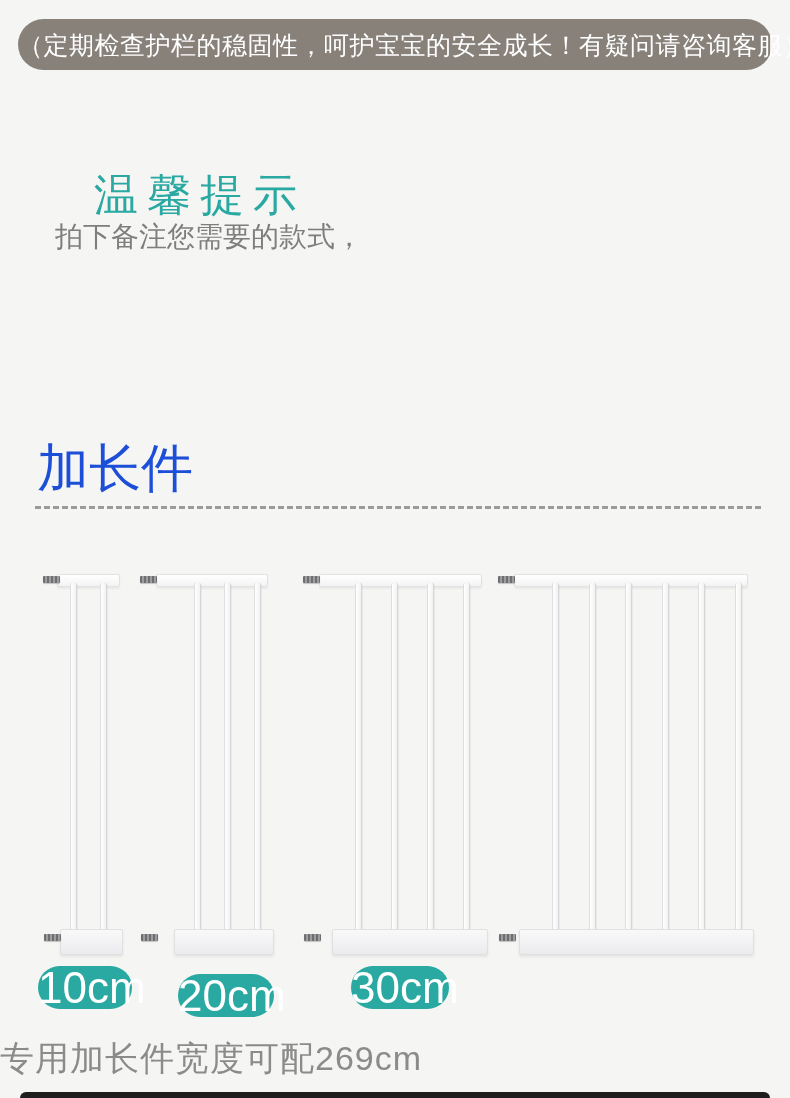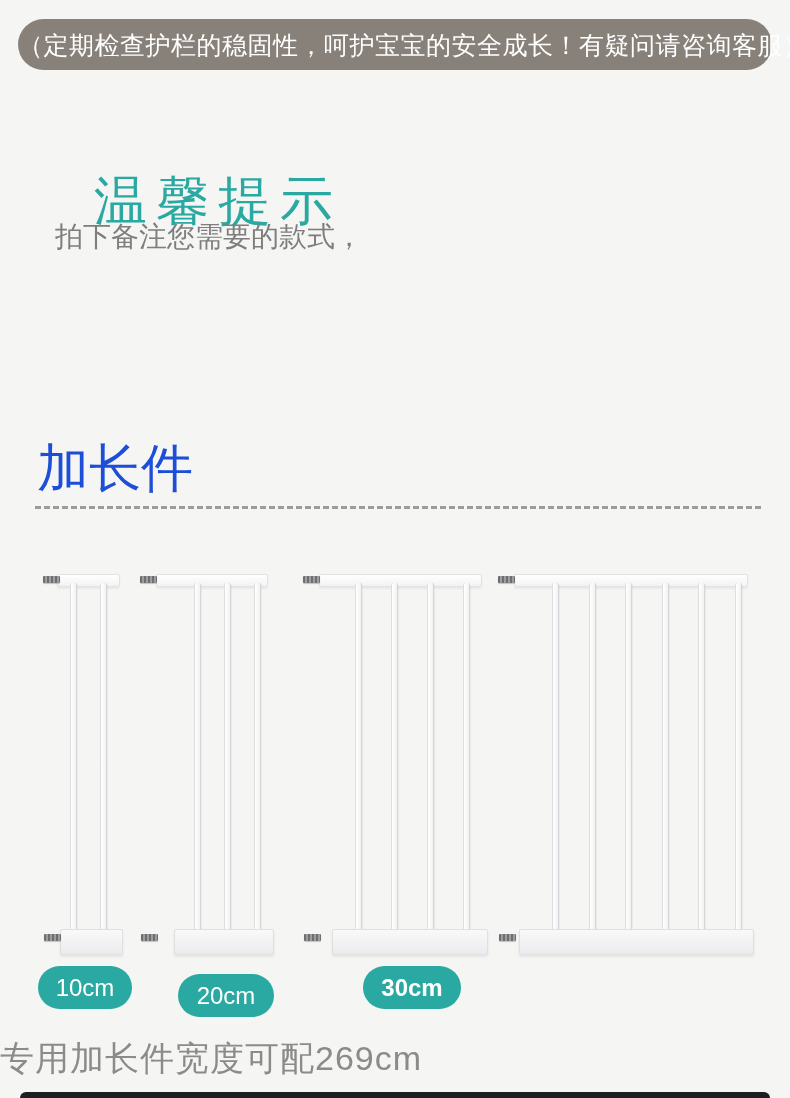--- a/index.html
+++ b/index.html
@@ -13,21 +13,21 @@
   
   .banner{
     position:absolute;left:18px;top:19px;width:754px;height:51px;
     background:#87817a;border-radius:27px;
     color:#ffffff;font-size:25px;line-height:52px;text-align:center;
     letter-spacing:0.5px;white-space:nowrap;
   }
   
   .tips-title{
     position:absolute;left:94px;top:166px;
-    font-size:53px;color:#2aa9a2;letter-spacing:9px;white-space:nowrap;
+    font-size:44px;color:#2aa9a2;letter-spacing:9px;white-space:nowrap;
   }
   .tips-lines{
     position:absolute;left:55px;top:218px;
     font-size:28px;color:#7e7e7e;
   }
   .tip-line{line-height:38px;white-space:nowrap;}
   
   .section-title{
     position:absolute;left:37px;top:434px;
     font-size:52px;color:#1d4ed8;white-space:nowrap;
@@ -78,26 +78,26 @@
     box-shadow:0 2px 3px rgba(0,0,0,0.07);
   }
   .gate-1 .base{left:17px;right:1px;}
   .gate-2 .base{left:34px;}
   .gate-3 .base{left:29px;}
   .gate-4 .base{left:21px;}
   
   .badge{
     position:absolute;top:966px;height:43px;
     background:#2aa9a2;border-radius:22px;
-    color:#ffffff;font-size:24px;line-height:44px;text-align:center;
+    color:#ffffff;font-size:44px;line-height:44px;text-align:center;
     white-space:nowrap;
   }
   .badge-1{left:38px;width:94px;}
   .badge-2{left:178px;width:96px;margin-top:8px;}
-  .badge-3{left:363px;width:98px;font-weight:bold;}
+  .badge-3{left:351px;width:98px;}
   .badge-4{left:599px;width:96px;}
   
   .footnote{
     position:absolute;left:0;top:1036px;width:790px;
     text-align:left;font-size:34px;color:#8b8b8b;
     letter-spacing:1px;white-space:nowrap;
   }
   
   .next-section-edge{
     position:absolute;left:20px;top:1092px;width:750px;height:6px;

